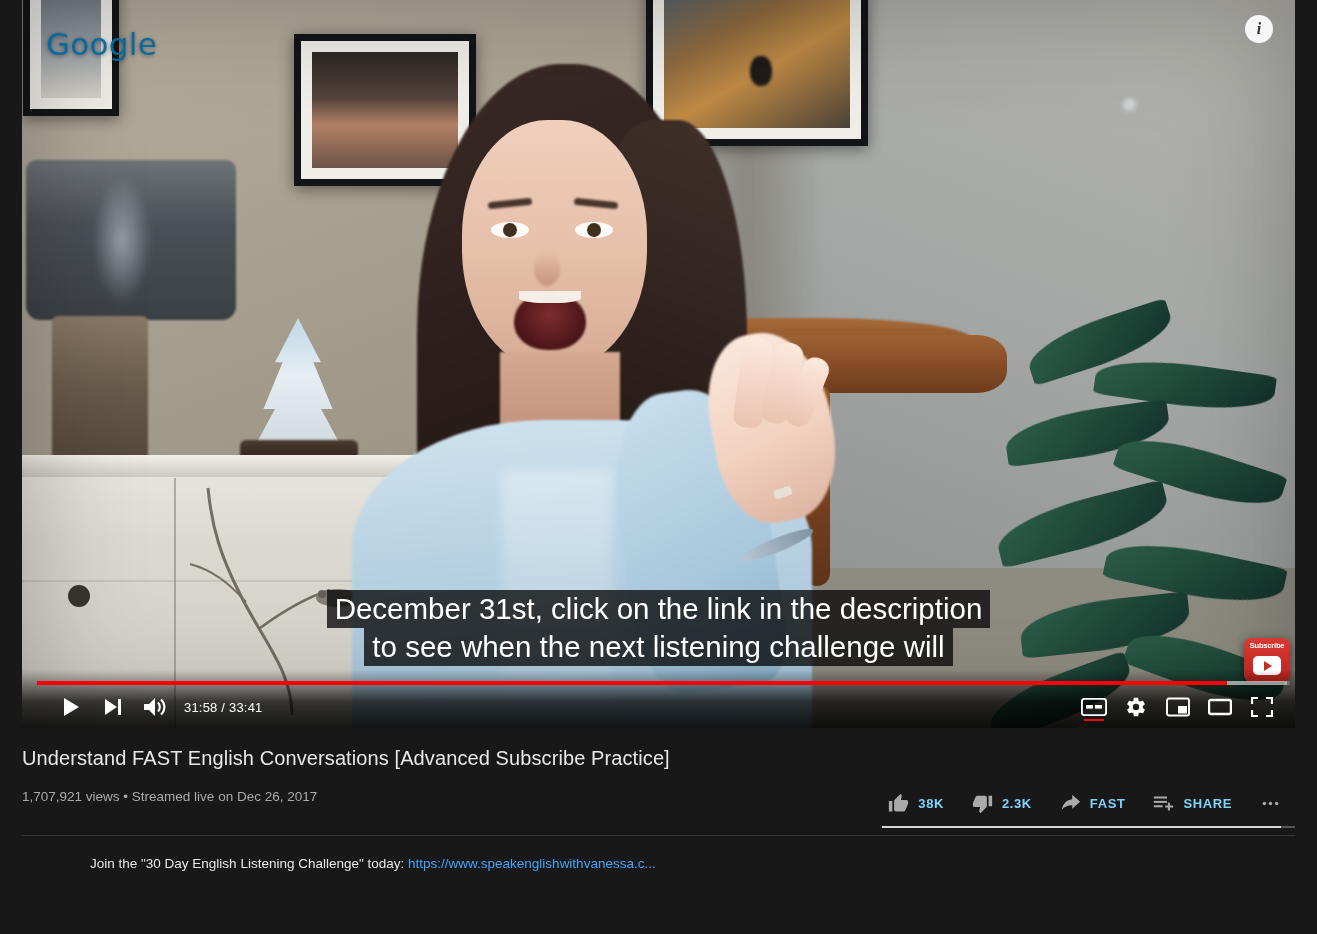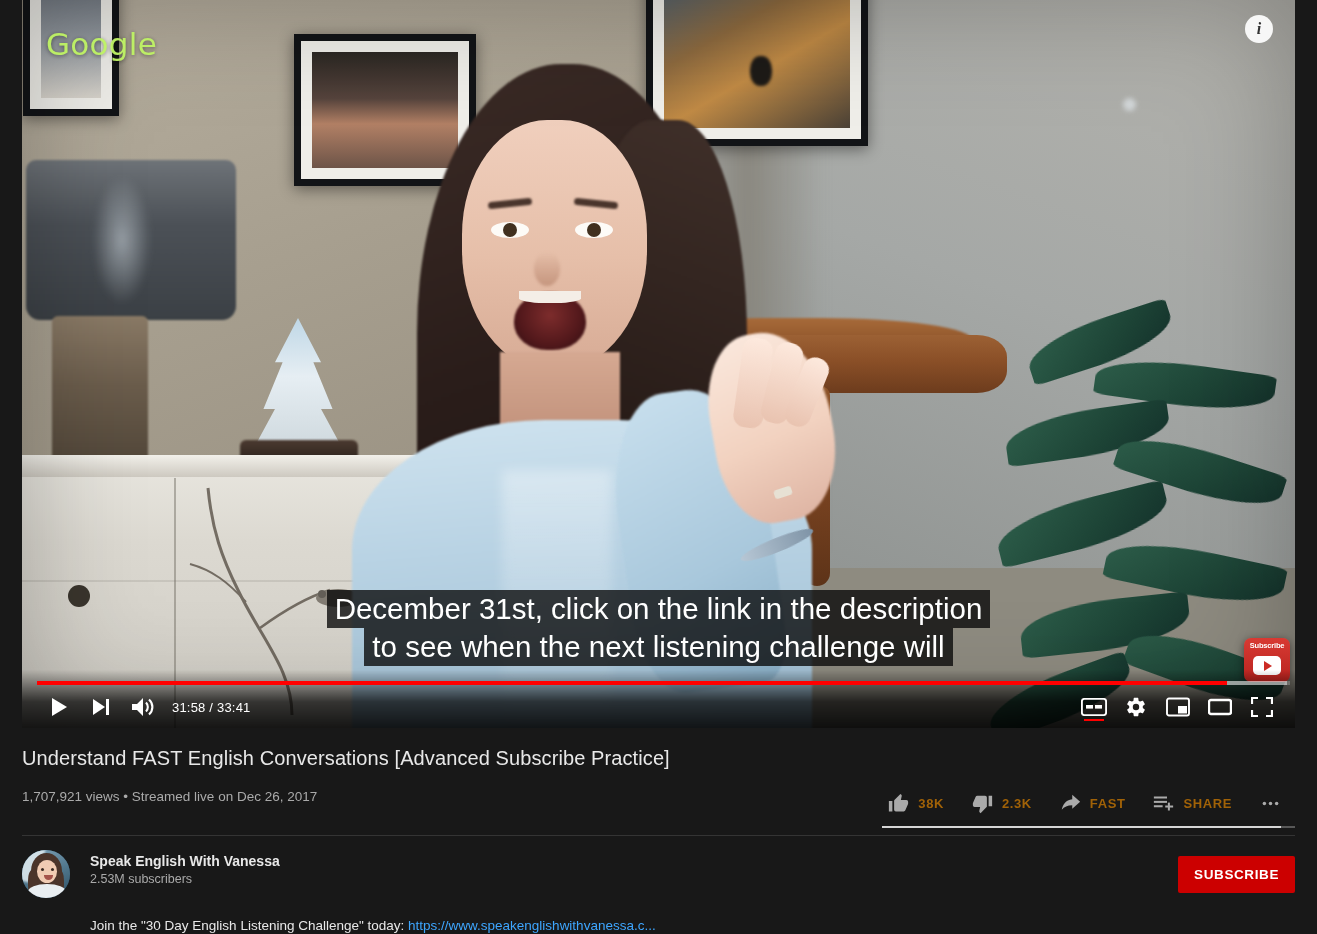--- a/index.html
+++ b/index.html
@@ -234,21 +234,21 @@
     border-radius: 50%; transform: rotate(-22deg); filter: blur(.7px);
   }
 
   
   .scene-soft { position:absolute; inset:0; backdrop-filter: blur(0px);
                 box-shadow: inset 0 0 120px rgba(0,0,0,.28); }
 
   
   .google-watermark {
     position: absolute; left: 24px; top: 26px;
-    color: #bef264; font-size: 31px; letter-spacing: .3px;
+    color: #0369a1; font-size: 31px; letter-spacing: .3px;
     font-family: "DejaVu Sans", sans-serif;
     text-shadow: 0 1px 4px rgba(0,0,0,.45);
     opacity: .96;
   }
   .info-btn {
     position: absolute; right: 22px; top: 15px;
     width: 28px; height: 28px; border-radius: 50%;
     background: rgba(255,255,255,.92);
     display: flex; align-items: center; justify-content: center;
     color: #333; font-size: 16px; font-style: italic;
@@ -301,21 +301,21 @@
   }
   .progress-wrap {
     position: absolute; left: 15px; right: 5px; bottom: 43px; height: 4px;
     cursor: pointer;
   }
   .progress-bg { position:absolute; inset:0; background: rgba(255,255,255,.22); }
   .progress-load { position:absolute; left:0; top:0; bottom:0; background: rgba(255,255,255,.45); }
   .progress-play { position:absolute; left:0; top:0; bottom:0; background: #f00; }
 
   .ctrl-bar {
-    position: absolute; left: 4px; right: 0; bottom: 0; height: 42px;
+    position: absolute; left: 16px; right: 0; bottom: 0; height: 42px;
     display: flex; align-items: center; padding: 0 12px;
   }
   .ctrl-left, .ctrl-right { display:flex; align-items:center; }
   .ctrl-right { margin-left: auto; }
   .cbtn {
     width: 42px; height: 42px; display:flex; align-items:center; justify-content:center;
     cursor: pointer; position: relative;
   }
   .time-display {
     color: #fff; font-size: 13px; margin-left: 8px; letter-spacing: .2px;
@@ -334,21 +334,21 @@
   .meta-row {
     display:flex; align-items: flex-start; margin-top: 19px;
   }
   .view-info { color: #aaa; font-size: 13.5px; }
   .actions { margin-left: auto; display:flex; align-items: center; position: relative; }
   .action {
     display:flex; align-items:center; gap: 9px; color:#aaa;
     font-size: 13px; font-weight: 700; letter-spacing: .6px;
     padding: 0 14px; cursor: pointer; height: 28px;
   }
-  .action .label { color: #a16207; }
+  .action .label { color: #7dd3fc; }
   .ratio-bar {
     position:absolute; left: 8px; right: 0; top: 37px; height: 2px; background: rgba(255,255,255,.28);
   }
   .ratio-fill { position:absolute; left:0; top:0; bottom:0; background: rgba(255,255,255,.75); }
 
   .divider { height: 1px; background: rgba(255,255,255,.12); margin-top: 18px; }
 
   .channel-row { display:flex; align-items: flex-start; margin-top: 14px; }
   .avatar {
     width: 48px; height: 48px; border-radius: 50%; overflow:hidden; position: relative;
@@ -623,38 +623,17 @@
       </div>
 
       <div class="ratio-bar">
         <div class="ratio-fill" id="ratio-fill" style="width: 96.6%;"></div>
       </div>
     </div>
   </div>
 
   <div class="divider"></div>
 
-  <div class="channel-row">
-    <div class="avatar">
-      <div class="av-bg"></div>
-      <div class="av-light"></div>
-      <div class="av-hair"></div>
-      <div class="av-hair2"></div>
-      <div class="av-hair3"></div>
-      <div class="av-face"></div>
-      <div class="av-eye l"></div>
-      <div class="av-eye r"></div>
-      <div class="av-smile"></div>
-      <div class="av-body"></div>
-    </div>
-
-    <div class="channel-text">
-      <div class="channel-name">Speak English With Vanessa</div>
-      <div class="channel-subs">2.53M subscribers</div>
-    </div>
-
-    <button class="subscribe-btn">SUBSCRIBE</button>
-  </div>
 
   <div class="description">
     <span>Join the "30 Day English Listening Challenge" today: </span><a href="#">https://www.speakenglishwithvanessa.c...</a>
   </div>
 </div>
 
 </body></html>

